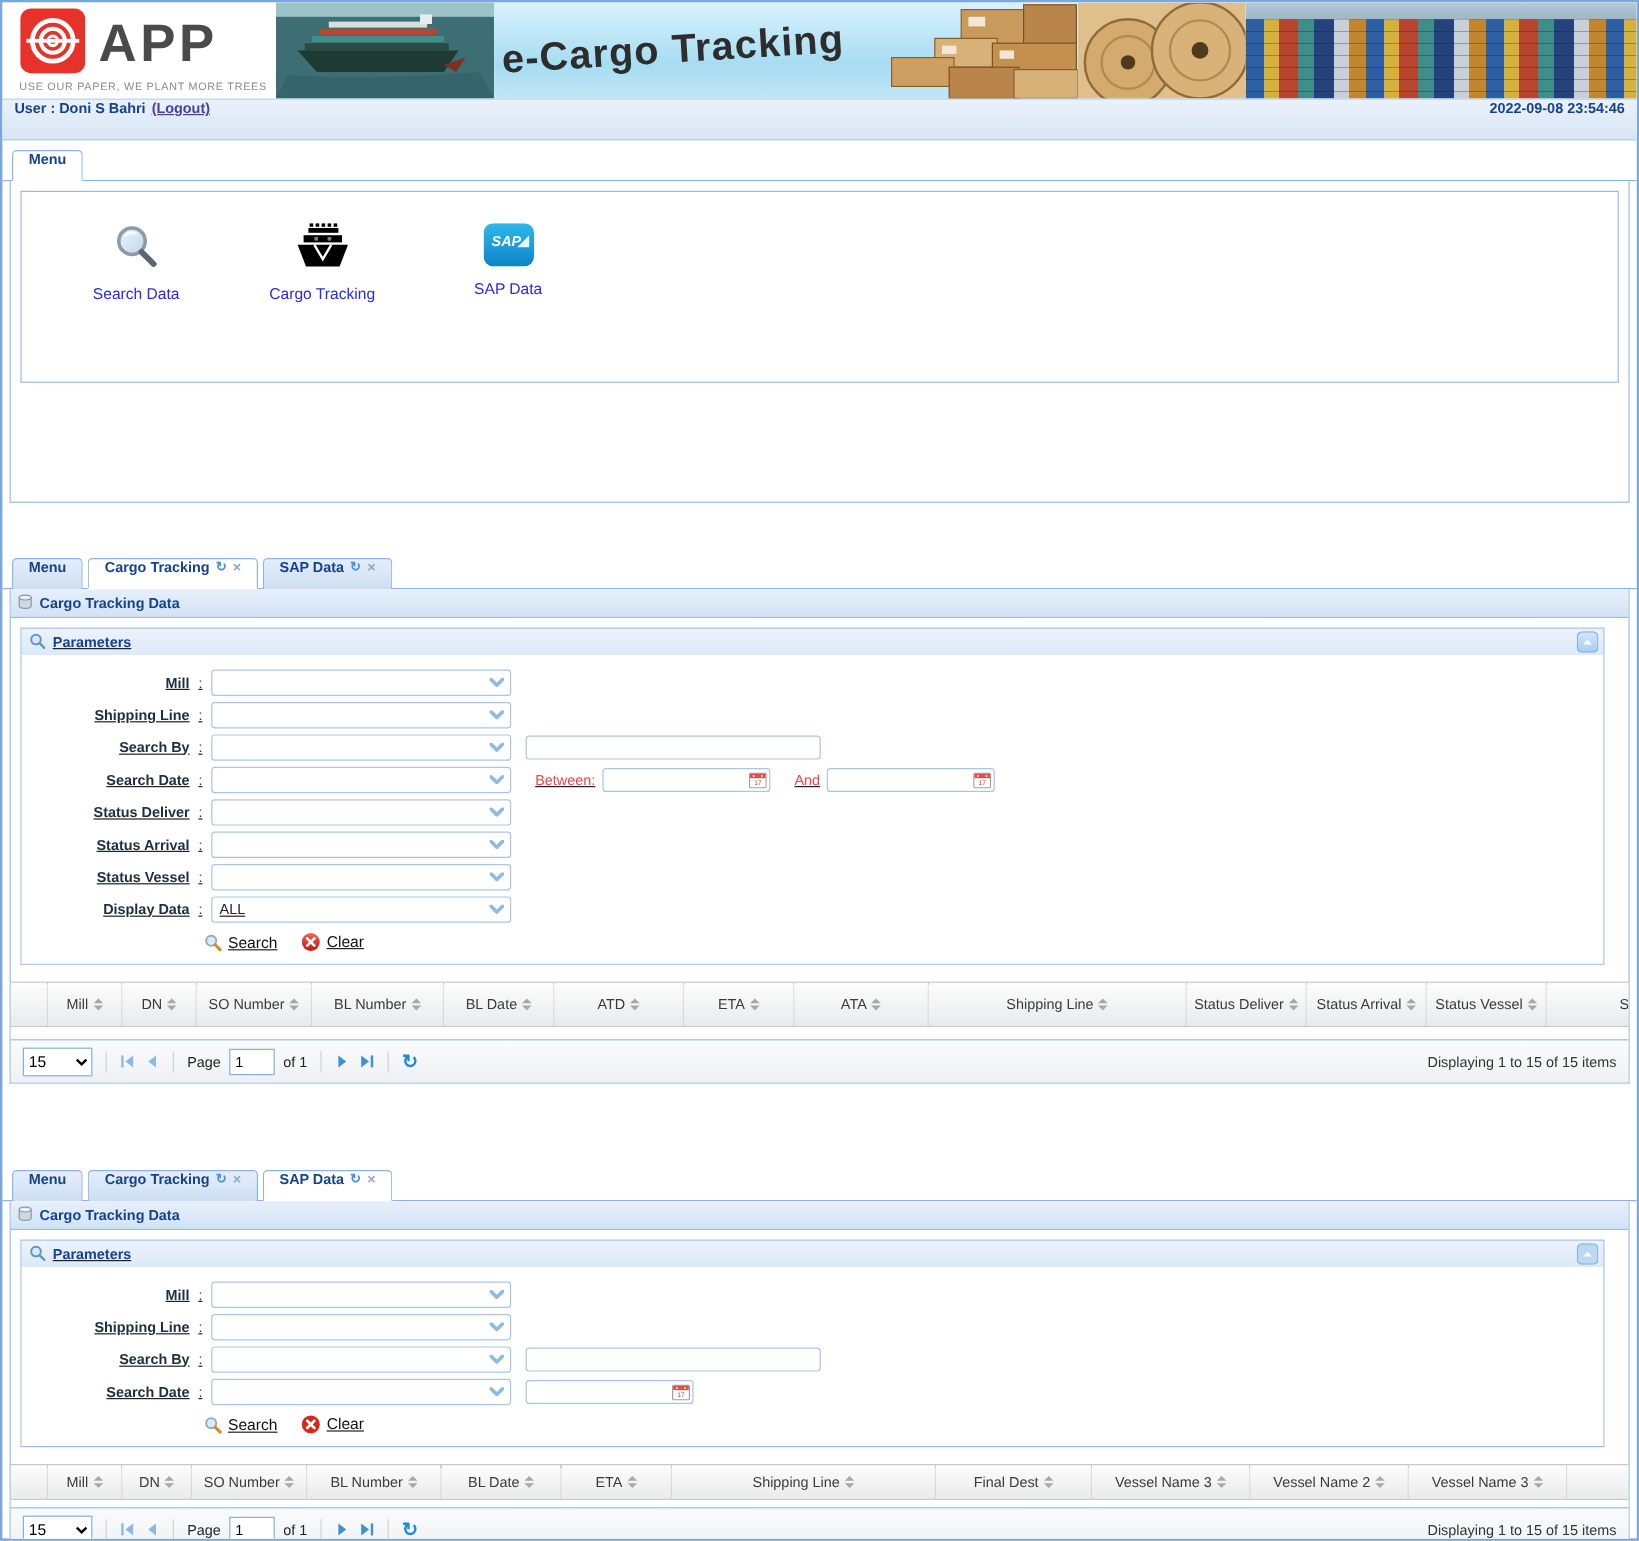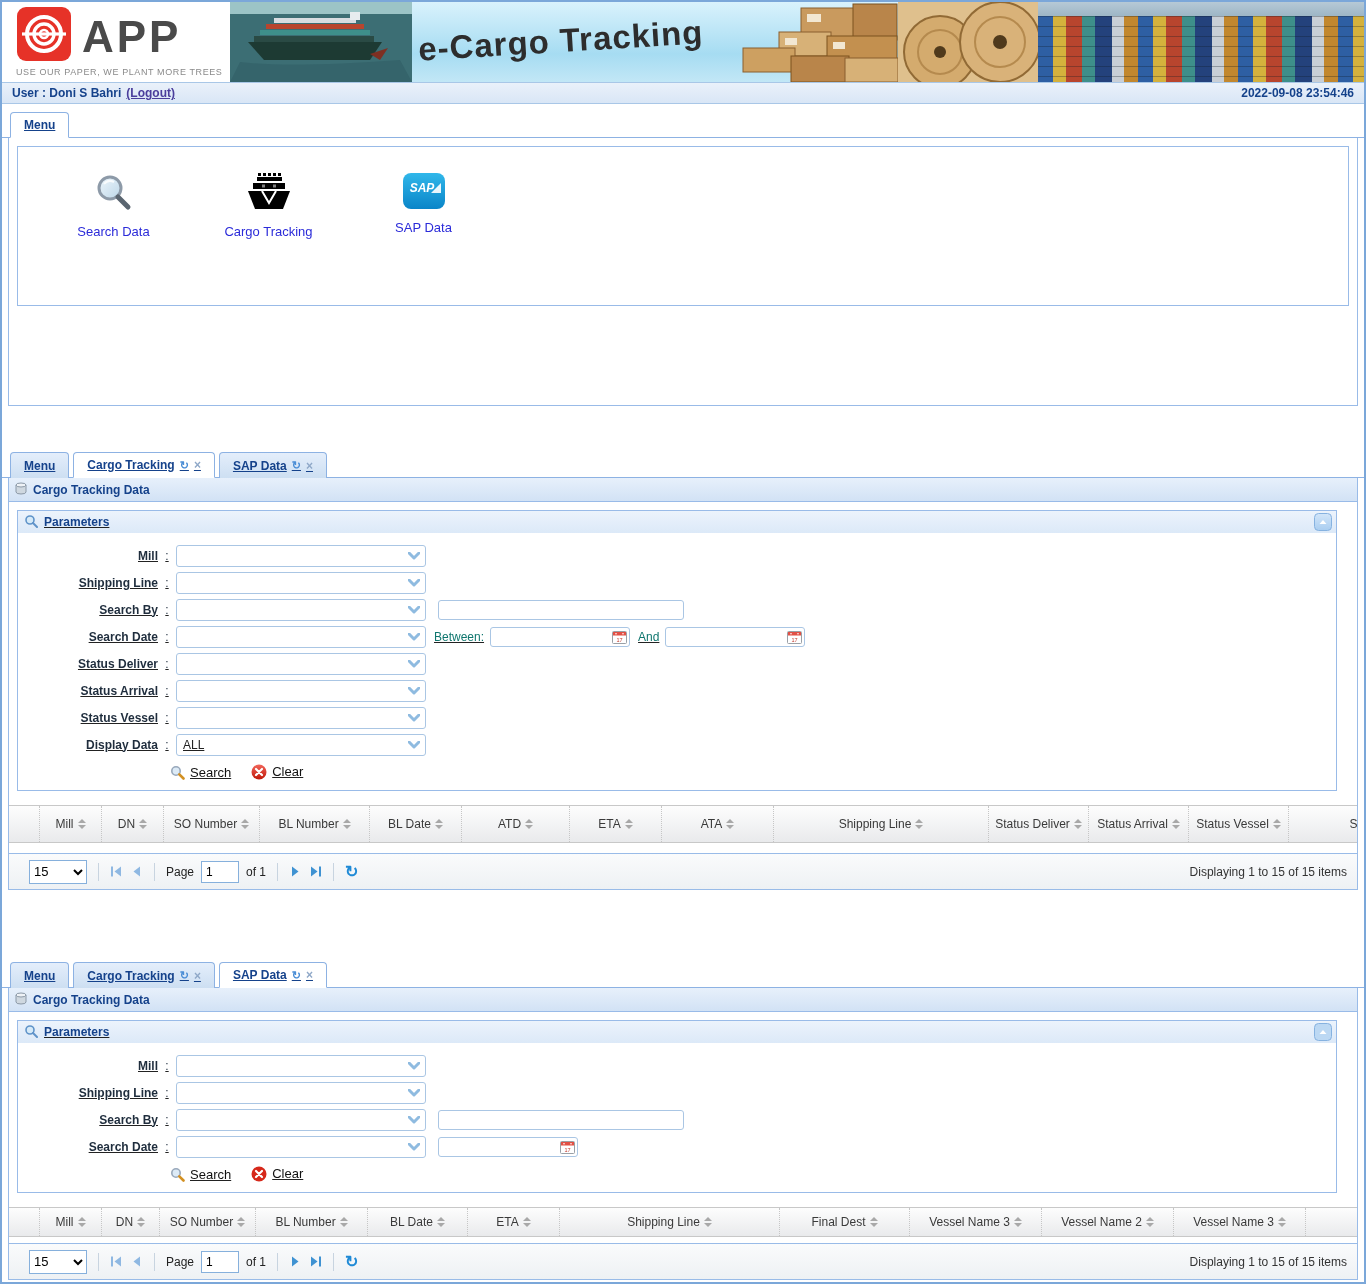--- a/index.html
+++ b/index.html
@@ -31,37 +31,37 @@
   .photo-containers { width:326px; height:100%; display:flex; flex-direction:column; }
   .pc-sky { height:14px; background:linear-gradient(180deg,#b6c9d6,#9db6c6); }
   .pc-yard { flex:1;
     background:
       repeating-linear-gradient(180deg, rgba(15,25,35,.30) 0 1px, rgba(0,0,0,0) 1px 10px),
       repeating-linear-gradient(90deg,#2e5fa3 0 15px,#d4b13c 15px 28px,#b8452e 28px 44px,#3e8f8a 44px 57px,#24427c 57px 74px,#c9cfd6 74px 86px,#c2872e 86px 100px);
   }
 
   
   .user-bar {
-    height:22px; background:linear-gradient(180deg,#eaf1fa,#d9e6f6);
+    height:35px; background:linear-gradient(180deg,#eaf1fa,#d9e6f6);
     border-top:1px solid #a9c7e7; border-bottom:1px solid #a9c7e7;
-    display:flex; align-items:center; padding:0 10px;
+    display:flex; align-items:flex-start; padding:0 10px;
     font-weight:bold; color:#15428b;
   }
   .user-bar .logout { color:#4a3e9c; text-decoration:underline; cursor:pointer; margin-left:5px; font-weight:bold; }
   .user-bar .stamp { margin-left:auto; }
 
   
   .tabbar { display:flex; gap:4px; padding:4px 0 0 8px; border-bottom:1px solid #8db2e3; height:30px; margin-top:4px; }
   .tab {
-    display:flex; align-items:center; gap:5px;
+    display:flex; align-items:flex-start; gap:5px;
     padding:0 13px; height:26px; margin-bottom:-1px;
     border:1px solid #8db2e3; border-bottom:none;
     border-radius:4px 4px 0 0;
     background:linear-gradient(180deg,#e4eefb,#cddff2);
-    color:#15428b; font-weight:bold; cursor:pointer; white-space:nowrap;text-decoration:underline;
+    color:#15428b; font-weight:bold; cursor:pointer; white-space:nowrap;
   }
   .tab.active { background:#fff; border-bottom:1px solid #fff; }
   .tab .rf { color:#4b8ed6; font-size:11px; font-weight:bold; }
   .tab .cl { color:#8fa8c8; font-size:12px; font-weight:bold; }
 
   
   .outer-panel { margin:0 6px 6px 6px; border:1px solid #99bbe8; background:#fff; }
   .panel-header {
     height:24px; display:flex; align-items:center; gap:6px; padding:0 6px;
     background:linear-gradient(180deg,#e7f0fb,#d2e2f5);
@@ -90,21 +90,21 @@
   .combo {
     width:250px; height:22px; border:1px solid #aac6e4; border-radius:3px;
     background:#fff; display:flex; align-items:center; justify-content:space-between; cursor:pointer;
   }
   .combo .val { padding-left:6px; color:#222; }
   .combo .chev { width:22px; display:flex; justify-content:center; }
   .txt {
     height:20px; width:246px; border:1px solid #aac6e4; border-radius:3px;
     font:12px "Liberation Sans", sans-serif; padding:0 4px; margin-left:12px;
   }
-  .between-lbl,.and-lbl { margin:0 6px 0 8px; color:#0f766e; }
+  .between-lbl,.and-lbl { margin:0 6px 0 20px; color:#ef4444; }
   .date-wrap { position:relative; width:140px; height:20px; }
   .date-wrap input {
     width:140px; height:20px; border:1px solid #aac6e4; border-radius:3px;
     font:12px "Liberation Sans", sans-serif; padding:0 20px 0 4px;
   }
   .date-wrap .cal { position:absolute; right:3px; top:3px; cursor:pointer; display:flex; }
   .btn-row { display:flex; align-items:center; gap:20px; margin:6px 0 0 152px; }
   .ibtn { display:flex; align-items:flex-start; gap:5px; cursor:pointer; font-size:13px; color:#111; }
 
   
@@ -125,21 +125,21 @@
   .sort .up { border-bottom:4px solid #a8a8a8; }
   .sort .dn { border-top:4px solid #a8a8a8; }
   .grid-empty { height:10px; background:#fff; }
 
   
   .pager {
     height:36px; display:flex; align-items:center; gap:7px; padding:0 10px;
     border-top:1px solid #99bbe8;
     background:linear-gradient(180deg,#fafbfc,#eef1f4);
   }
-  .pager select { width:58px; height:24px; border:1px solid #86b0dc; background:#fff; font:13px "Liberation Sans", sans-serif;margin-left:10px; }
+  .pager select { width:58px; height:24px; border:1px solid #86b0dc; background:#fff; font:13px "Liberation Sans", sans-serif; }
   .psep { width:1px; height:18px; background:#c8d4e0; margin:0 4px; }
   .pnav { display:flex; cursor:pointer; }
   .pager .pg-lbl { color:#222; }
   .pager input { width:38px; height:22px; border:1px solid #86b0dc; font:12px "Liberation Sans", sans-serif; padding:0 4px; }
   .refresh { color:#1f8ad6; font-size:16px; font-weight:bold; cursor:pointer; }
   .pstatus { margin-left:auto; color:#333; }
 
   .gap-lg { height:58px; }
 </style>
 </head>

